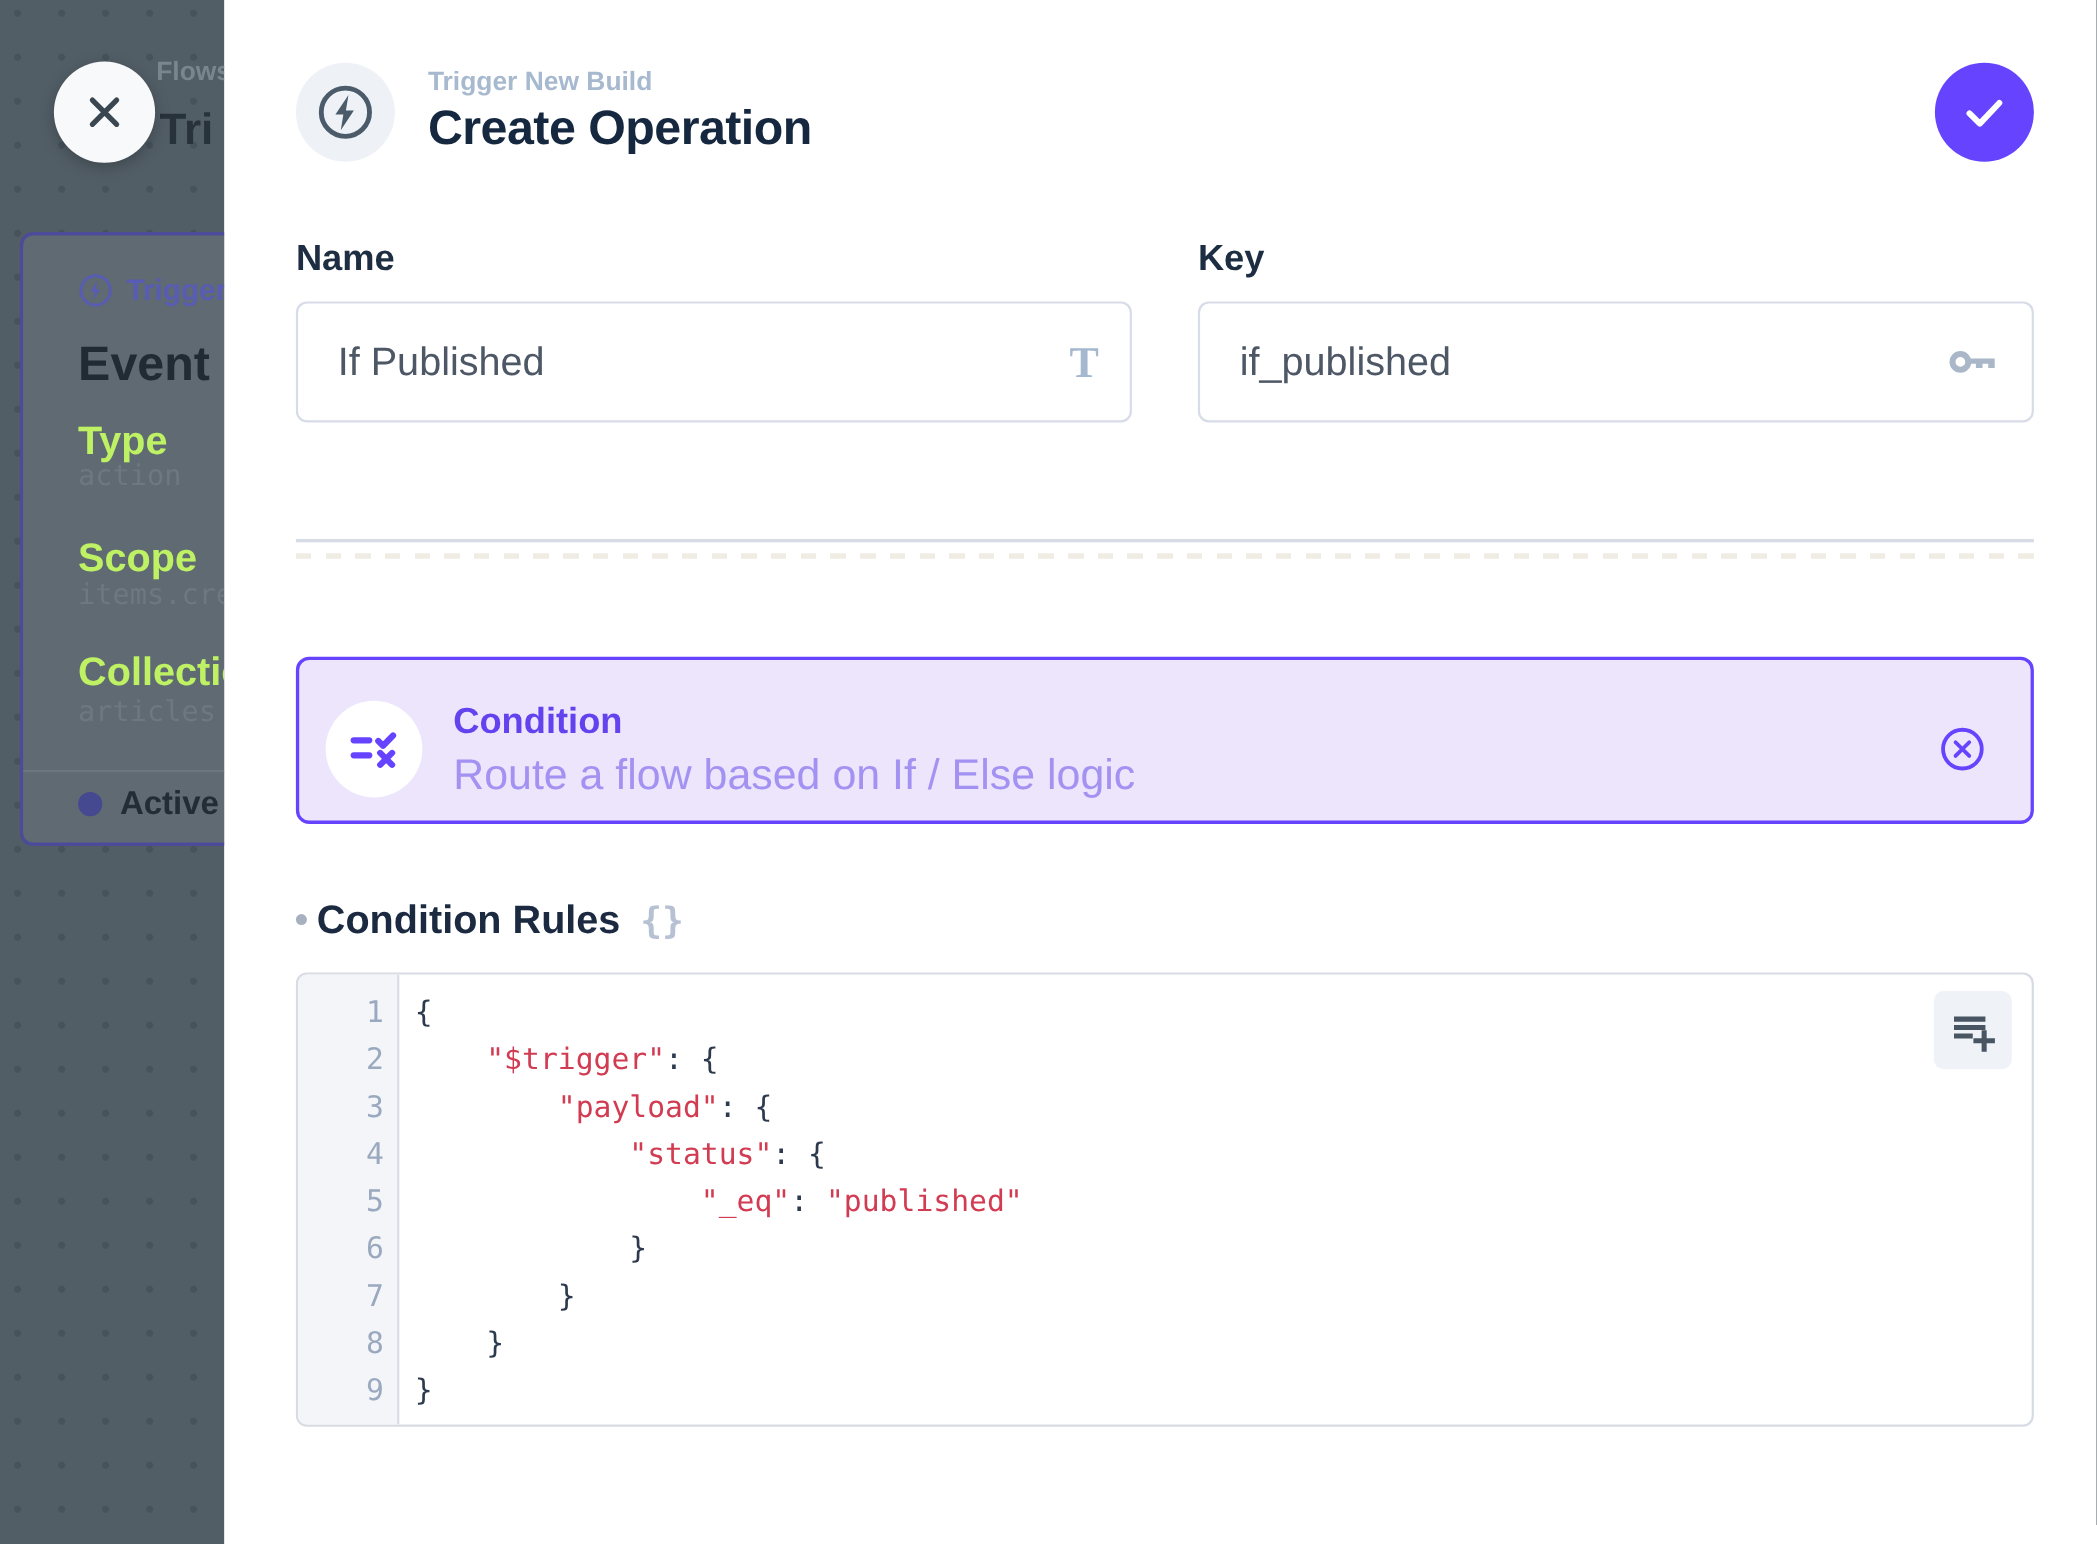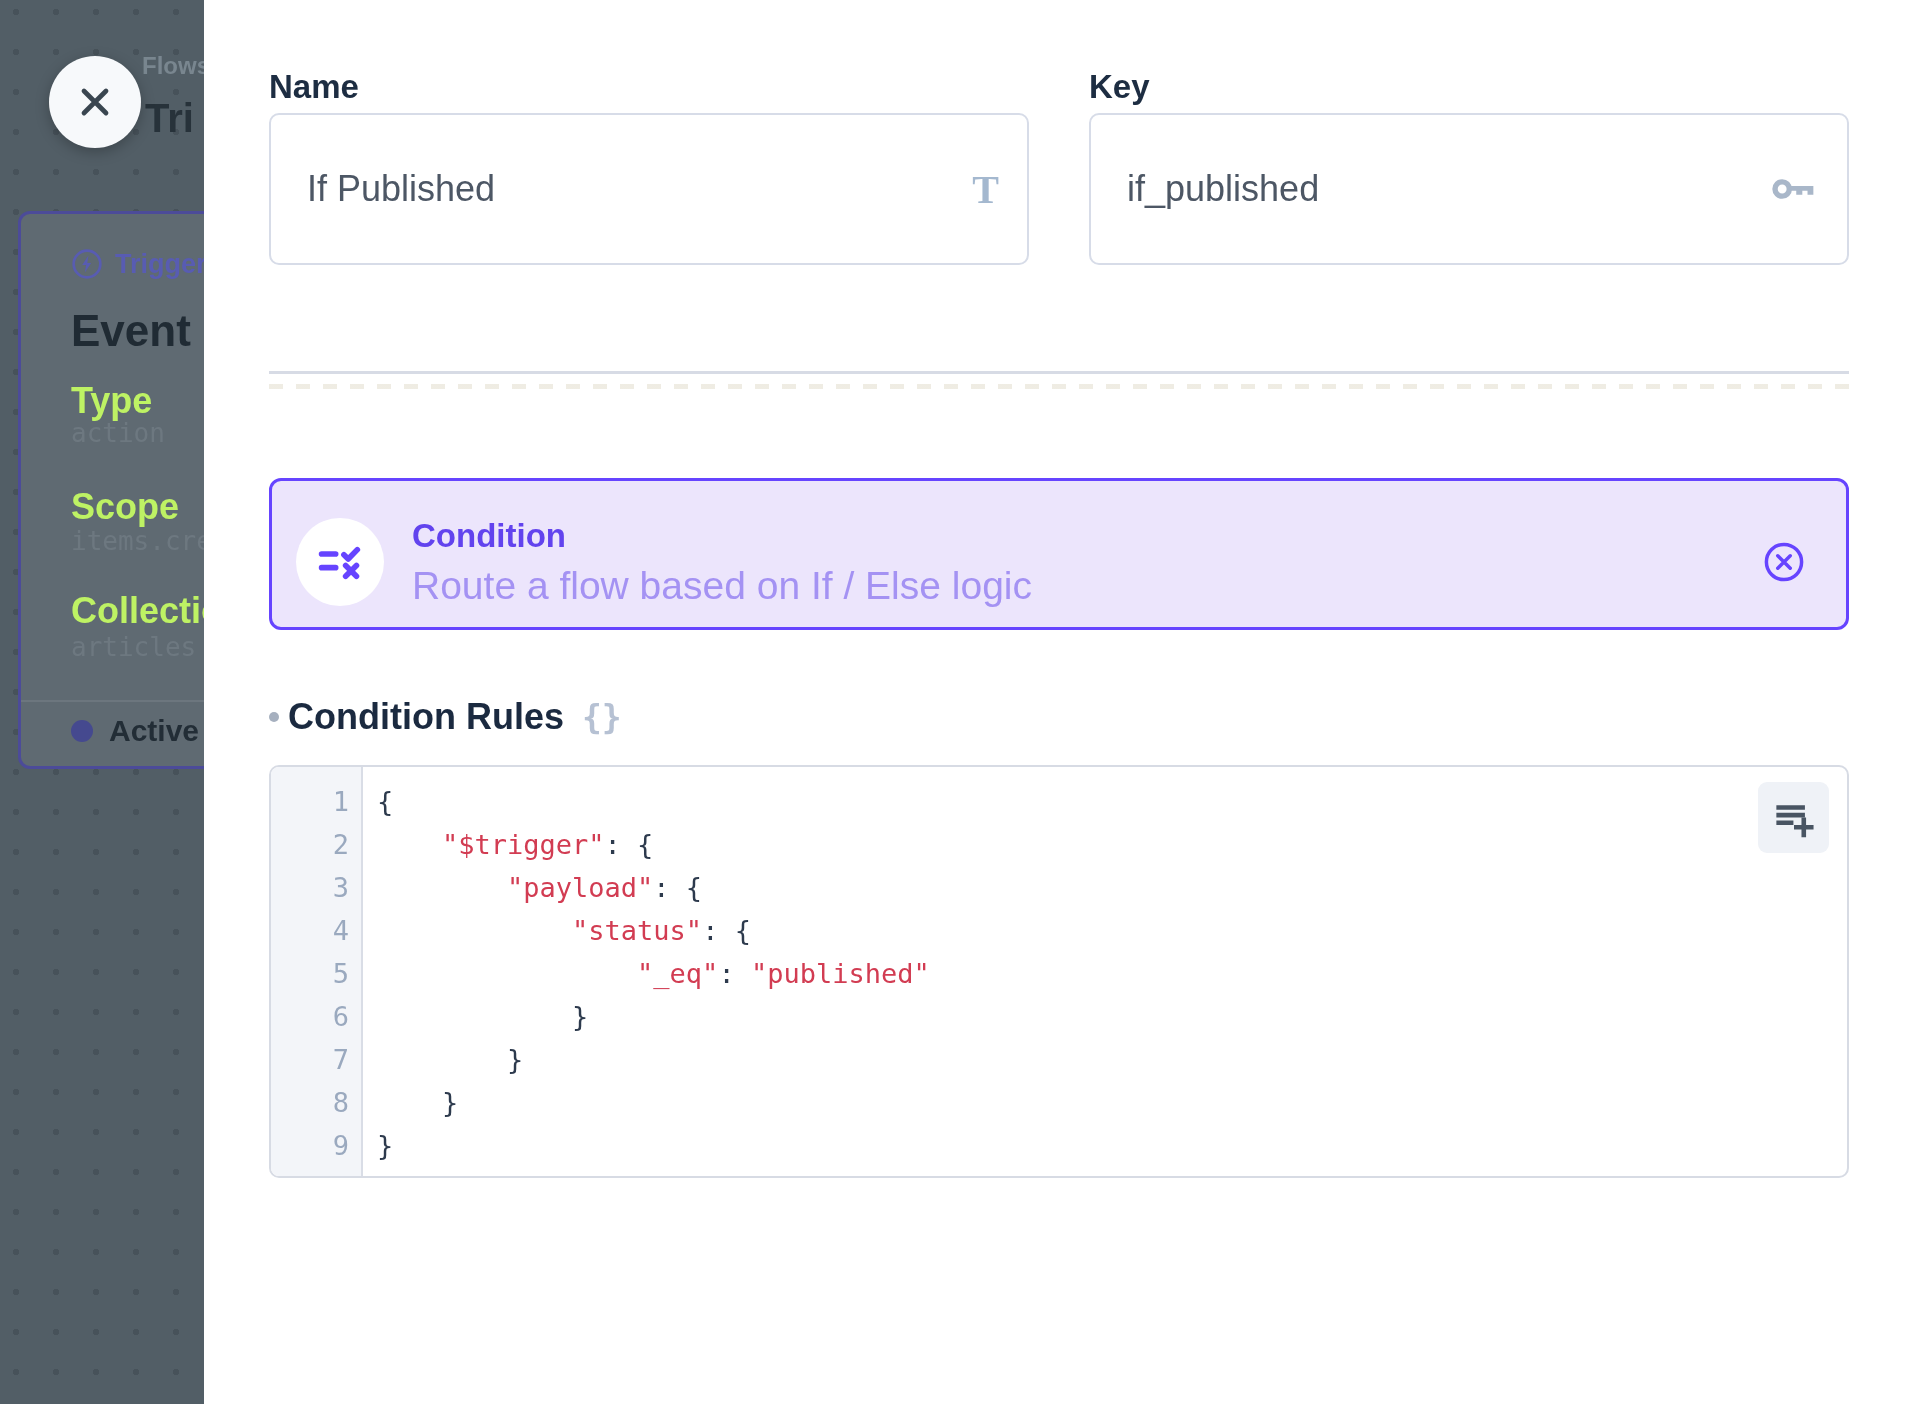--- a/index.html
+++ b/index.html
@@ -50,21 +50,21 @@
   .hd-subtitle{font-size:24px;font-weight:600;color:#a7b9cf;line-height:1.2;}
   .hd-title{font-size:44px;font-weight:700;color:#15283f;line-height:1.15;margin-top:2px;letter-spacing:-0.5px;}
   .confirm-btn{
     width:90px;height:90px;border-radius:50%;background:#6644ff;flex:0 0 auto;
     display:flex;align-items:center;justify-content:center;color:#fff;cursor:pointer;
   }
   
   .form-grid{margin-top:70px;display:grid;grid-template-columns:1fr 1fr;column-gap:60px;}
   .field-label{font-size:33px;font-weight:700;color:#1d2d42;line-height:34px;}
   .input-box{
-    margin-top:9px;height:152px;border:2.5px solid #d7dce8;border-radius:10px;background:#fff;
+    margin-top:23px;height:110px;border:2.5px solid #d7dce8;border-radius:10px;background:#fff;
     display:flex;align-items:center;padding:0 28px 0 36px;justify-content:flex-end;
   }
   .input-value{flex:1 1 auto;font-size:36px;color:#4d5765;}
   .t-icon{font-size:40px;font-weight:700;color:#a4b8cf;font-family:"Liberation Serif",serif;}
   .key-icon{color:#a9b7c9;}
   .divider{margin-top:106px;height:3px;background:#d7dbe5;}
   .dash-hint{
     margin-top:10px;height:5px;opacity:.55;
     background:repeating-linear-gradient(90deg,#e2ddcd 0 14px,transparent 14px 27px);
   }
@@ -142,20 +142,41 @@
   <div class="close-btn">
     <span style="display:flex;">
       <svg width="44" height="44" viewBox="0 0 24 24">
           <path d="M6 6 18 18 M18 6 6 18" stroke="currentColor" stroke-width="2.6" stroke-linecap="round" fill="none"></path>
         </svg>
     </span>
   </div>
 
   <div class="drawer">
 
+    <div class="drawer-header">
+      <div class="hd-icon-circle">
+        <span style="display:flex;">
+          <svg width="56" height="56" viewBox="0 0 24 24">
+              <circle cx="12" cy="12" r="9.4" fill="none" stroke="currentColor" stroke-width="1.9"></circle>
+              <path d="M13.2 5.3 8.1 12.9h3.1l-1 6.1 5.1-7.7h-3.1z" fill="currentColor"></path>
+            </svg>
+        </span>
+      </div>
+      <div class="hd-texts">
+        <div class="hd-subtitle">Trigger New Build</div>
+        <div class="hd-title">Create Operation</div>
+      </div>
+      <div class="confirm-btn">
+        <span style="display:flex;">
+          <svg width="50" height="50" viewBox="0 0 24 24">
+              <path d="M5.5 12.5 10 17 18.5 8" fill="none" stroke="currentColor" stroke-width="2.6" stroke-linecap="round" stroke-linejoin="round"></path>
+            </svg>
+        </span>
+      </div>
+    </div>
 
     <div class="form-grid">
       <div>
         <div class="field-label">Name</div>
         <div class="input-box">
           <span class="input-value">If Published</span>
           <span class="t-icon">T</span>
         </div>
       </div>
       <div>

